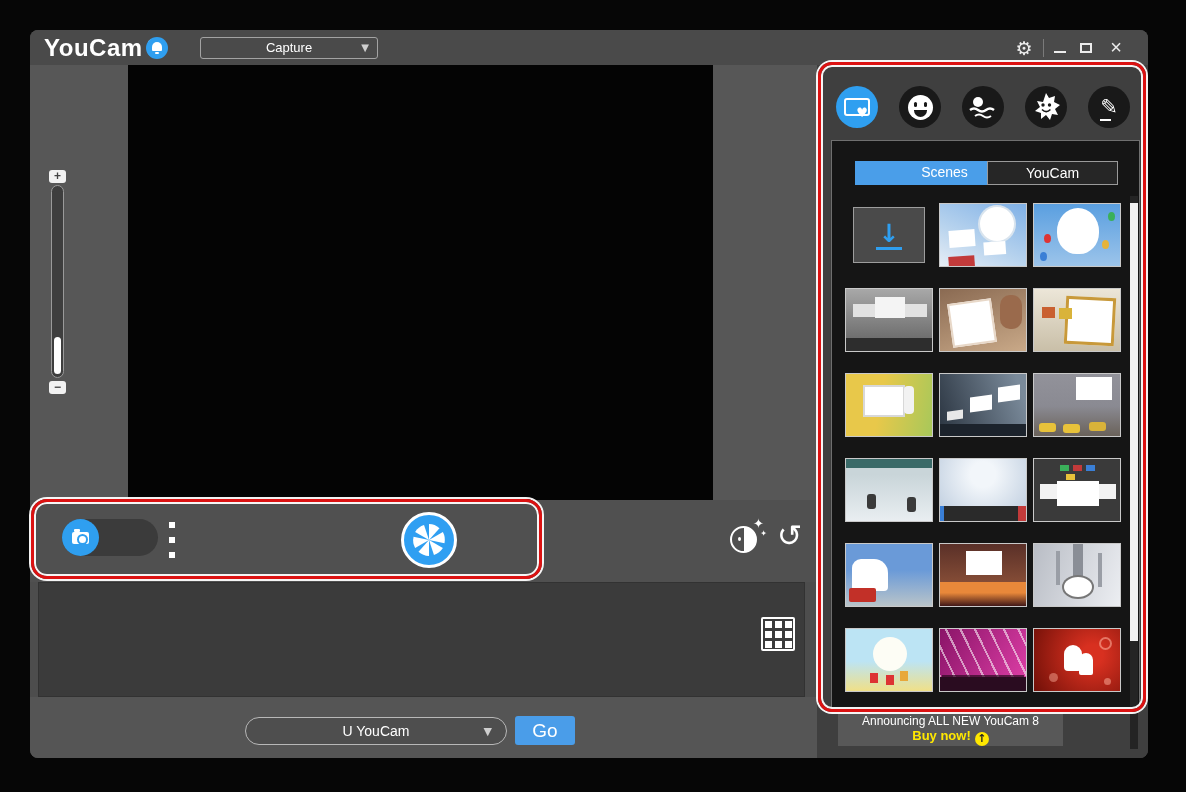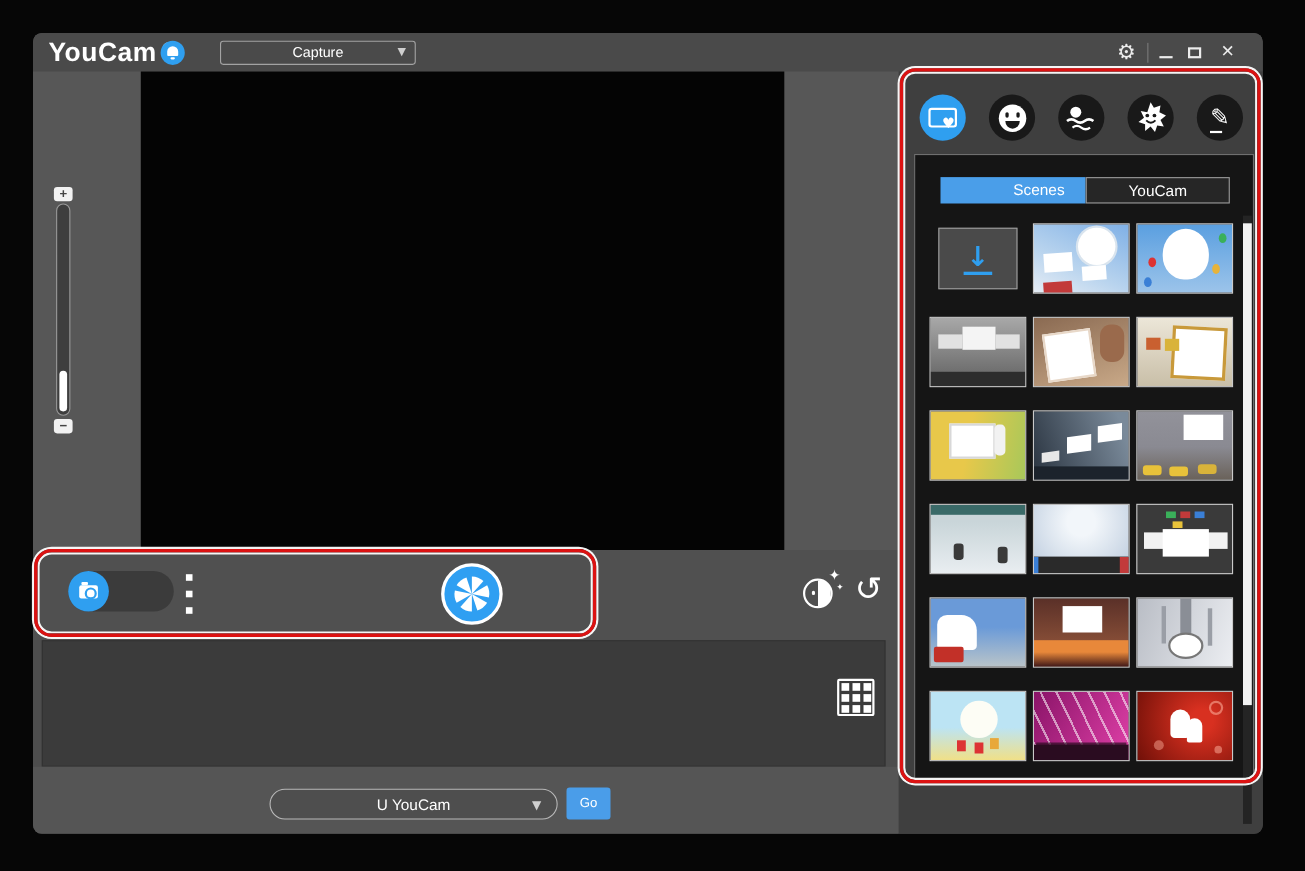--- a/index.html
+++ b/index.html
@@ -65,22 +65,22 @@
   .grid-btn { position:absolute; right:9px; top:34px; width:34px; height:34px; border:2px solid #fff; border-radius:2px;
               display:grid; grid-template-columns:repeat(3,7px); grid-template-rows:repeat(3,7px); gap:3px;
               align-content:center; justify-content:center; }
   .grid-btn i { background:#fff; }
 
   
   .bottom-bar { position:absolute; left:0; top:667px; width:787px; height:61px; background:#555; }
   .app-dd { position:absolute; left:215px; top:20px; width:262px; height:28px; border:1px solid #b8b8b8; border-radius:14px;
             background:#4e4e4e; color:#fff; font-size:14px; line-height:26px; text-align:center; }
   .app-dd .arrow { position:absolute; right:14px; top:1px; font-size:11px; color:#cfcfcf; font-family:"DejaVu Sans",sans-serif; }
-  .go-btn { position:absolute; left:485px; top:19px; width:40px; height:29px; background:#4a9de9; border-radius:3px;
-            color:#fff; font-size:12px; line-height:29px; text-align:center; }
+  .go-btn { position:absolute; left:485px; top:19px; width:60px; height:29px; background:#4a9de9; border-radius:3px;
+            color:#fff; font-size:19px; line-height:29px; text-align:center; }
 
   
   .right-panel { position:absolute; left:787px; top:35px; width:331px; height:693px; background:#3f3f3f; }
   .cat { position:absolute; top:21px; width:42px; height:42px; border-radius:50%; background:#191919;
          display:flex; align-items:center; justify-content:center; }
   .cat.active { background:#2f9ff0; }
   .frame-ic { position:relative; width:26px; height:18px; border:2px solid #fff; border-radius:3px; }
   .frame-ic .hrt { position:absolute; right:0px; bottom:-5px; color:#fff; font-size:13px; line-height:13px; font-family:"DejaVu Sans",sans-serif; }
   .smiley { position:relative; width:25px; height:25px; border-radius:50%; background:#fff; }
   .smiley::before { content:""; position:absolute; left:6px; top:7px; width:3px; height:5px; background:#191919;
@@ -323,18 +323,22 @@
             <div class="thumb t-tower"></div>
             <div class="thumb t-cartoon"></div>
             <div class="thumb t-concert"></div>
             <div class="thumb t-hearts"></div>
           </div>
         <div class="scrollbar">
           <div class="scroll-thumb"></div>
         </div>
       </div>
 
+      <div class="promo">
+        <div class="promo-line1">Announcing ALL NEW YouCam 8</div>
+        <div class="promo-line2"><span>Buy now!</span><span class="buy-arrow">↑</span></div>
+      </div>
     </div>
   </div>
 
   <div class="annot" id="annot-toolbar"></div>
   <div class="annot" id="annot-panel"></div>
 </div>
 
 </body></html>

